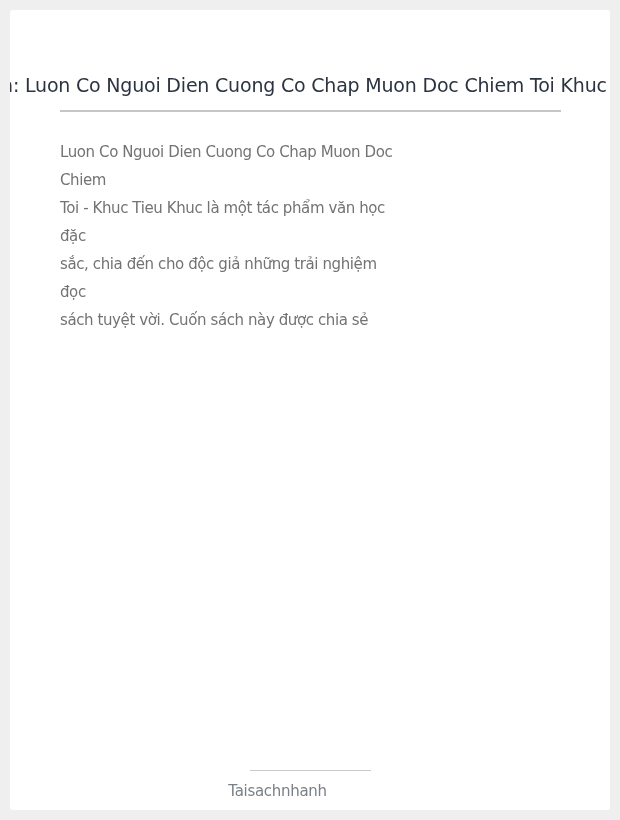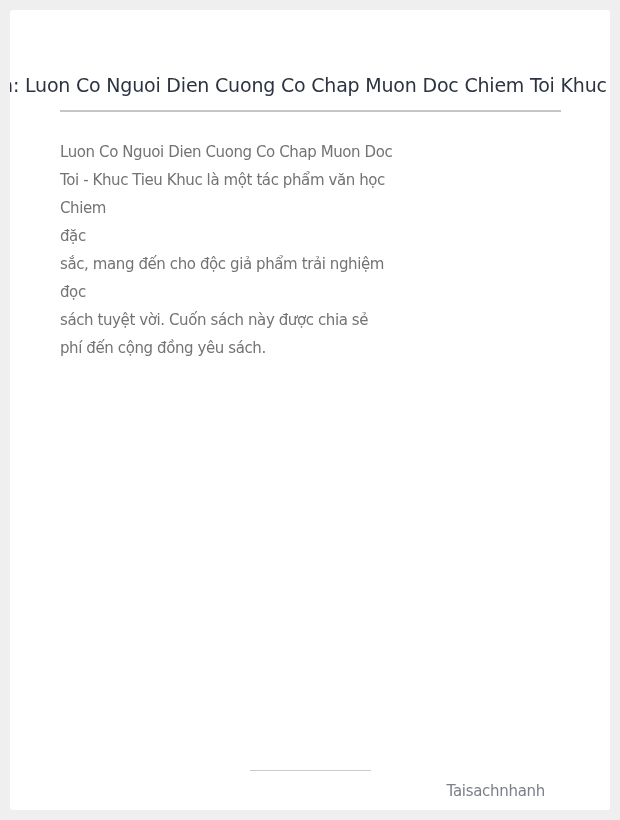--- a/index.html
+++ b/index.html
@@ -69,43 +69,42 @@
       left: 240px;
       width: 121px;
       height: 1px;
       background: #c8cacc;
     }
     .footer-text {
       position: absolute;
       top: 768px;
       left: 0;
       width: 535px;
-      text-align: right;
+      text-align: center;
       font-family: "DejaVu Sans", sans-serif;
       font-size: 15px;
       line-height: 26px;
       color: #7b8088;
       letter-spacing: -0.3px;
     }
   </style>
 </head>
 <body>
 
 <div class="card">
   <div class="title-wrap">
     <div class="title">ın: Luon Co Nguoi Dien Cuong Co Chap Muon Doc Chiem Toi Khuc T</div>
   </div>
   <div class="title-rule"></div>
 
   <div class="body-text">
     <span class="body-line">Luon Co Nguoi Dien Cuong Co Chap Muon Doc</span>
+    <span class="body-line">Chiem</span>
     <span class="body-line">Toi - Khuc Tieu Khuc là một tác phẩm văn học</span>
-    <span class="body-line">Chiem</span>
     <span class="body-line">đặc</span>
-    <span class="body-line">sắc, mang đến cho độc giả phẩm trải nghiệm</span>
+    <span class="body-line">sắc, chia đến cho độc giả những trải nghiệm</span>
     <span class="body-line">đọc</span>
     <span class="body-line">sách tuyệt vời. Cuốn sách này được chia sẻ</span>
-    <span class="body-line">phí đến cộng đồng yêu sách.</span>
   </div>
 
   <div class="footer-rule"></div>
   <div class="footer-text">Taisachnhanh</div>
 </div>
 
 </body></html>

